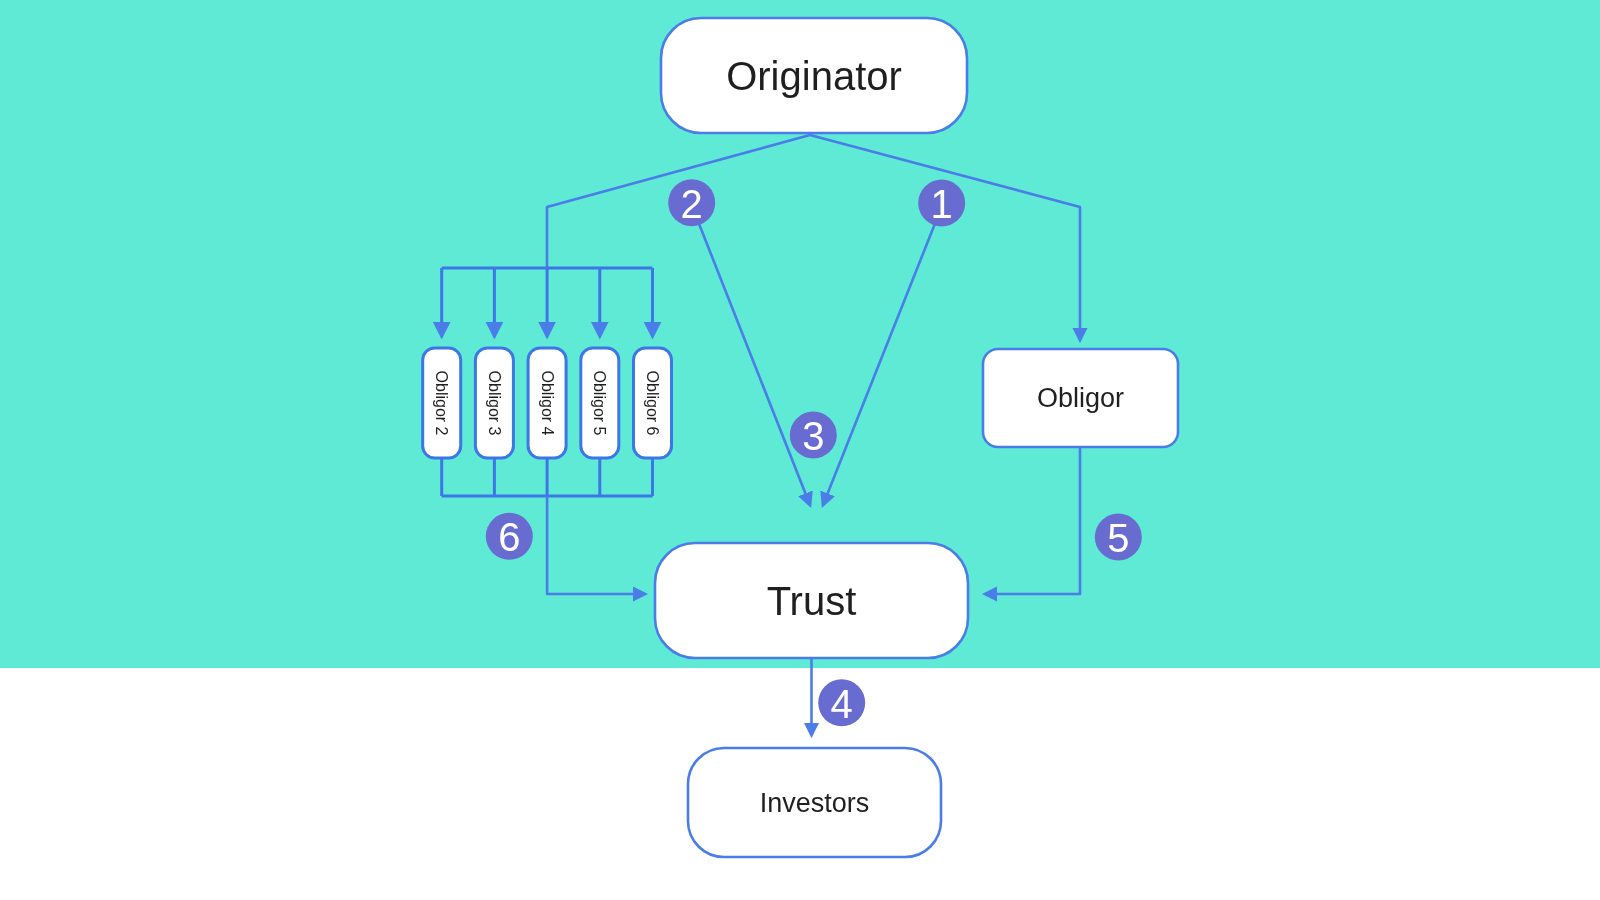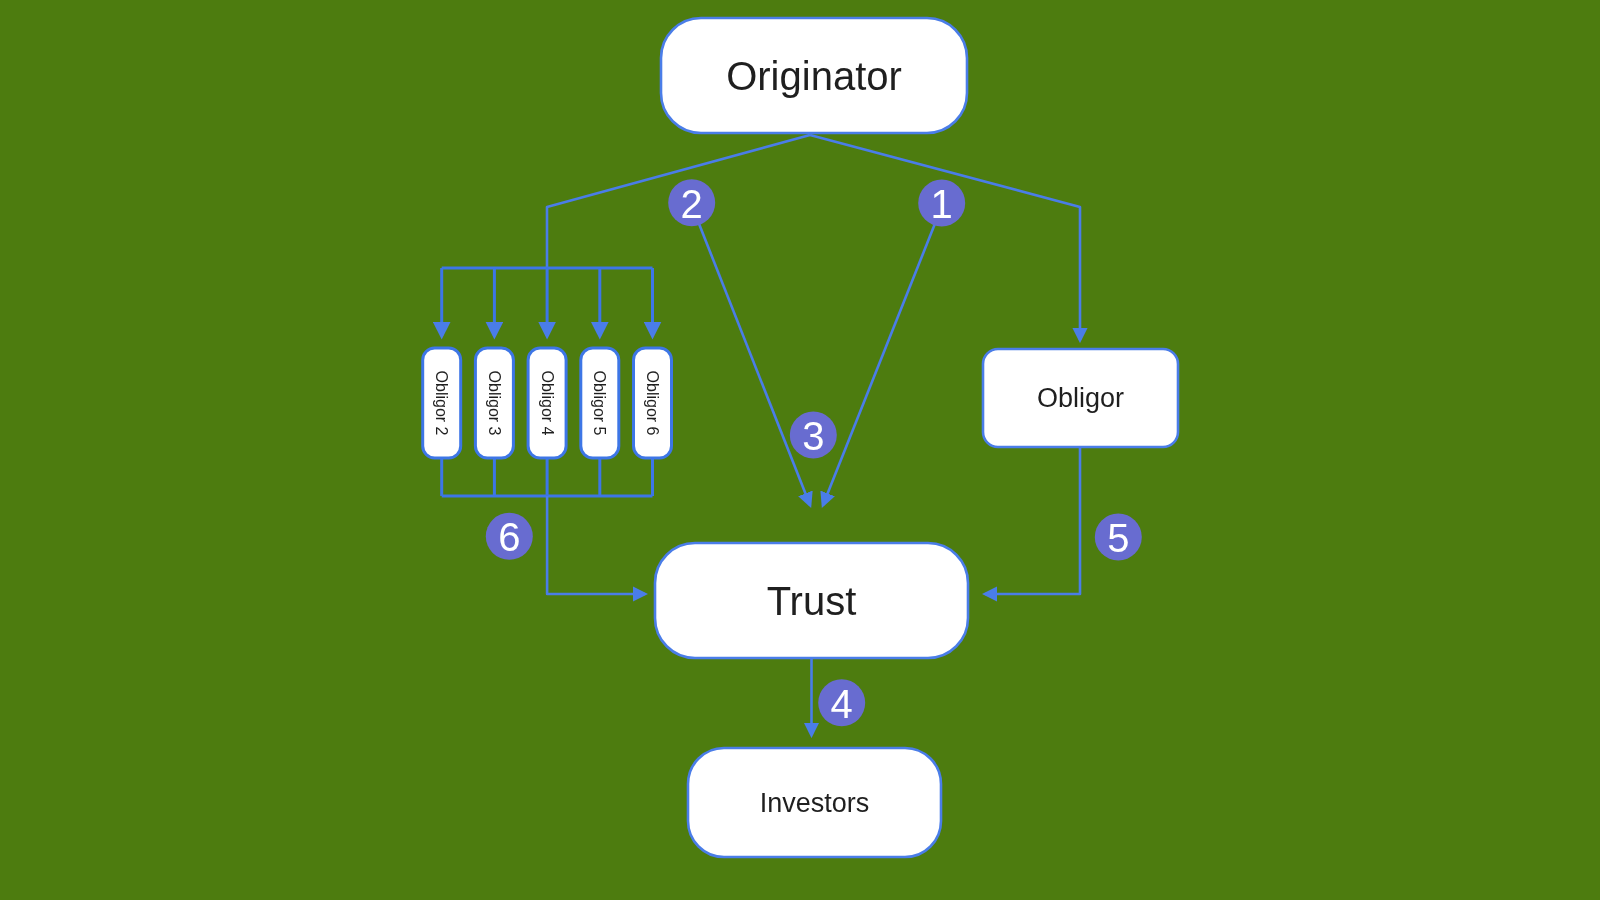--- a/index.html
+++ b/index.html
@@ -7,22 +7,22 @@
     padding: 0;
     background: #ffffff;
     width: 1600px;
     height: 900px;
     overflow: hidden;
     font-family: "Liberation Sans", sans-serif;
   }
   .stage {
     position: relative;
     width: 1600px;
-    height: 900px;
-    background: #4d7c0f;
+    height: 668px;
+    background: #5eead4;
   }
   svg { display: block; }
   .box {
     fill: #ffffff;
     stroke: #4a7de8;
     stroke-width: 2.6;
   }
   .box-small {
     fill: #ffffff;
     stroke: #3d76e6;

